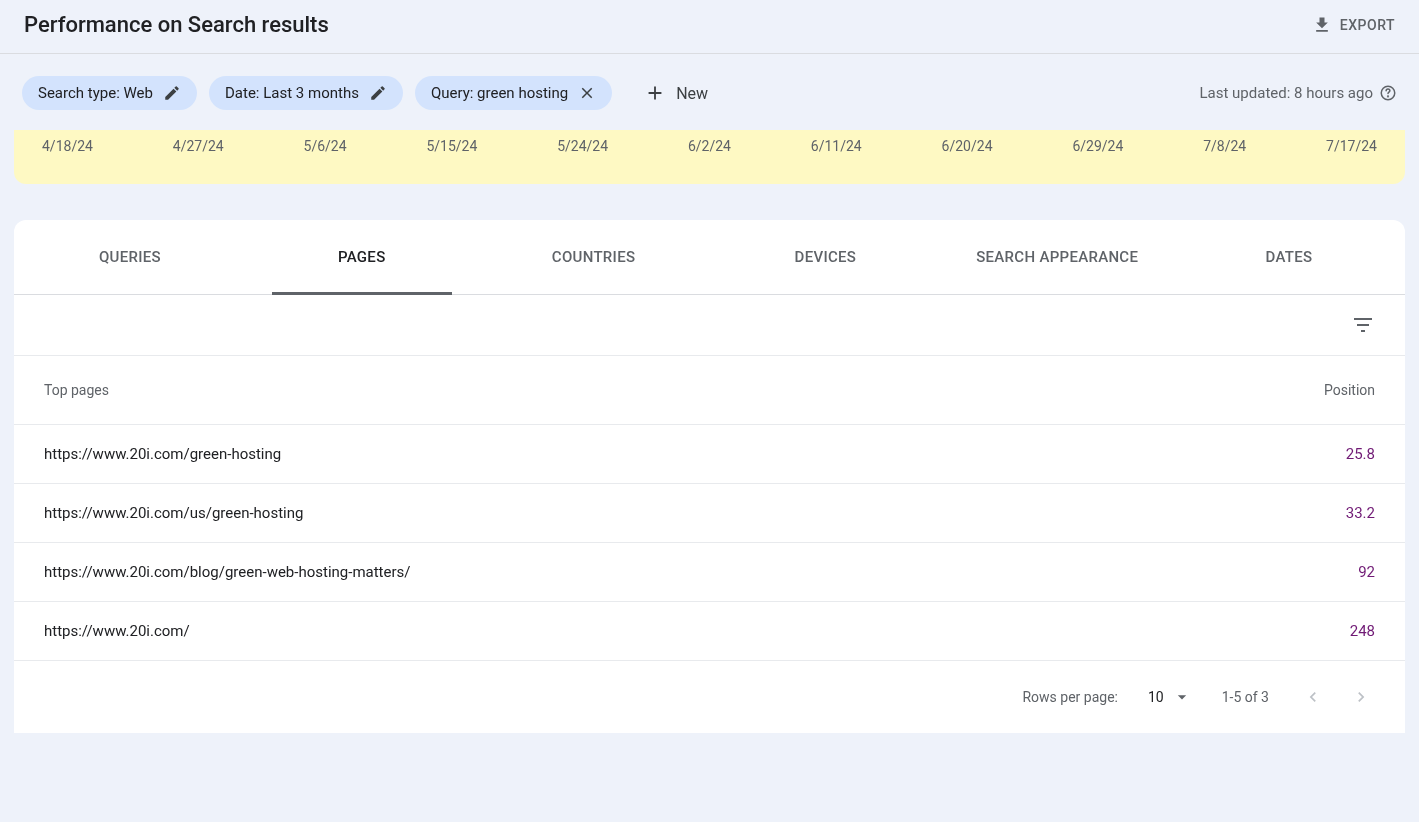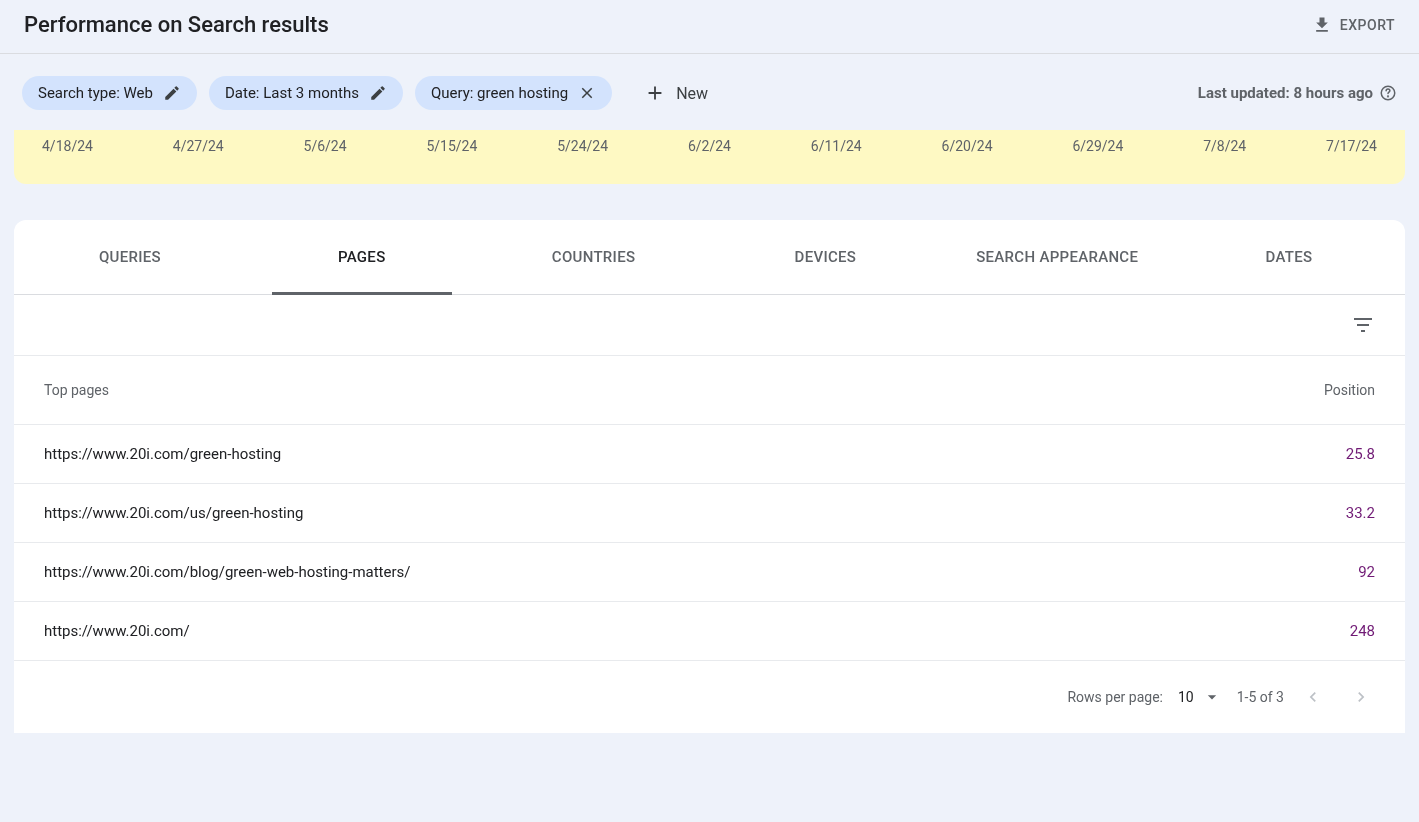--- a/index.html
+++ b/index.html
@@ -64,21 +64,20 @@
     color: #3c4043;
     cursor: pointer;
     margin-left: 8px;
   }
   .last-updated {
     display: flex;
     align-items: flex-end;
     gap: 6px;
     color: #5f6368;
     font-size: 15px;
-    font-weight: bold;
   }
   .timeline {
     background: #fef9c3;
     margin: 0 14px 0 14px;
     border-radius: 0 0 12px 12px;
     padding: 8px 28px 30px 28px;
     display: flex;
     justify-content: space-between;
     color: #5f6368;
     font-size: 14px;
@@ -138,21 +137,21 @@
     border-bottom: 1px solid #e8eaed;
     font-size: 15px;
     cursor: pointer;
   }
   .url { color: #202124; }
   .position { color: #701a75; }
   .pagination {
     display: flex;
     justify-content: flex-end;
     align-items: center;
-    gap: 15px;
+    gap: 30px;
     padding: 22px 30px;
     color: #5f6368;
     font-size: 14px;
   }
   .rows-select {
     display: flex;
     align-items: center;
     gap: 8px;
     color: #202124;
     cursor: pointer;

